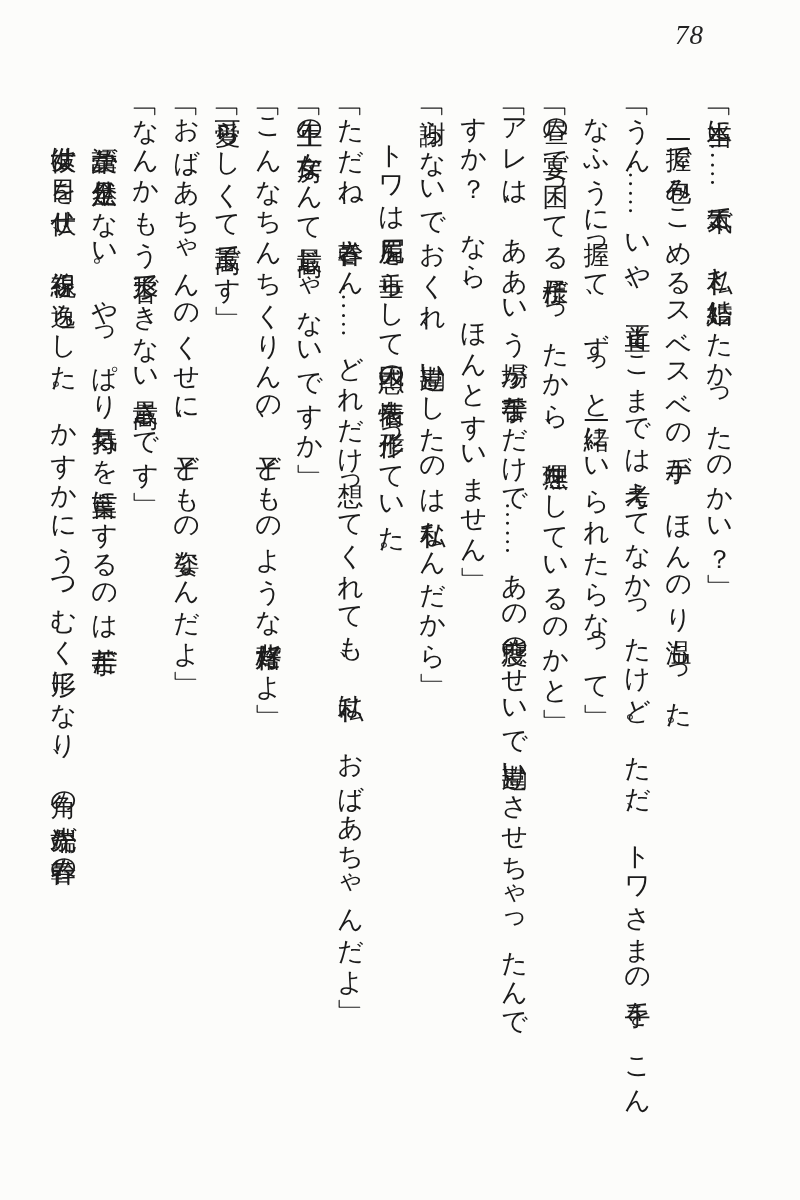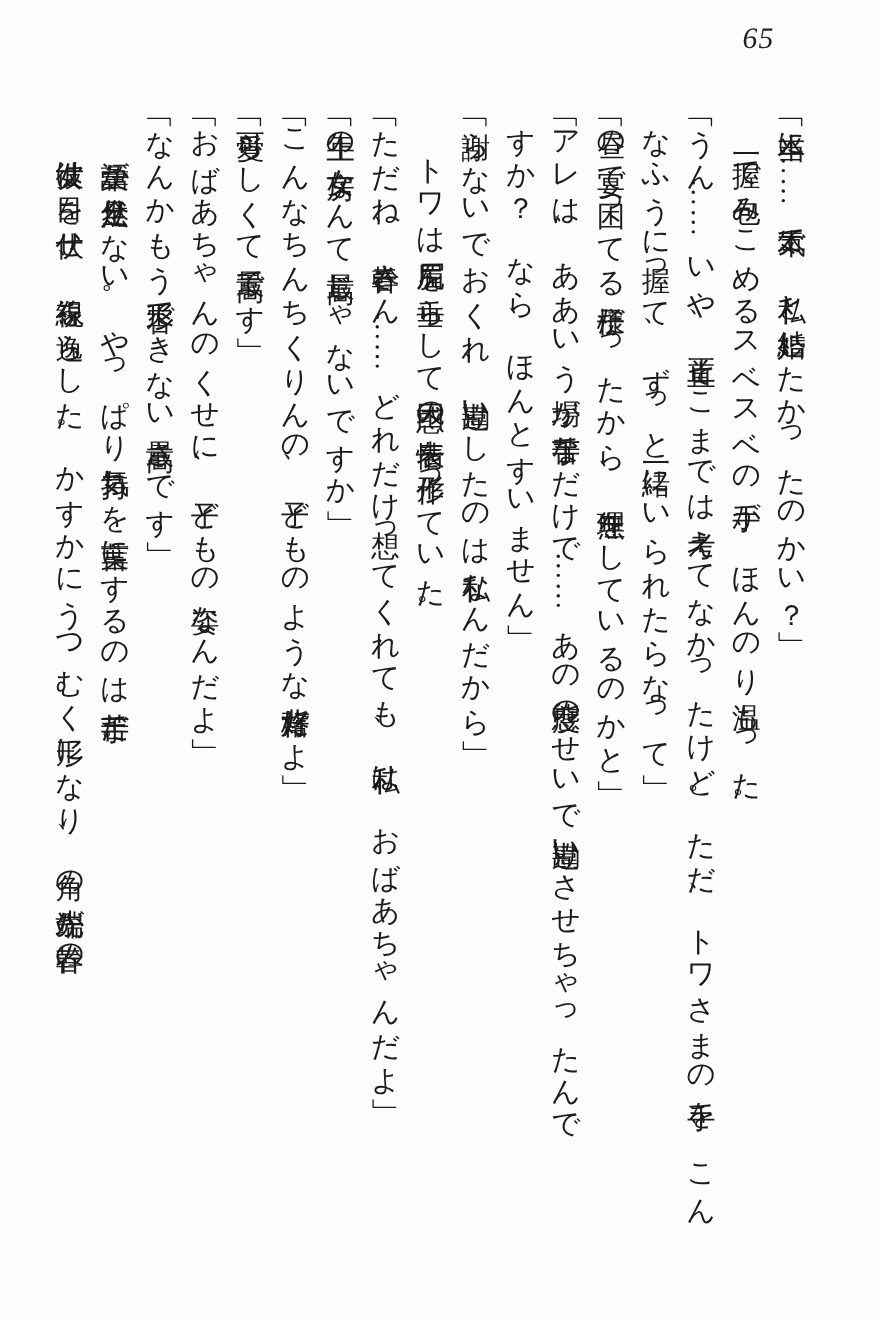--- a/index.html
+++ b/index.html
@@ -41,21 +41,21 @@
   .text-block p {
     margin: 0;
     padding: 0;
     white-space: nowrap;
   }
 </style>
 </head>
 <body>
 
 <div class="page">
-  <div class="page-number">65</div>
+  <div class="page-number">78</div>
 
   <div class="text-block">
     <p>「本当に……本気で、私と結婚したかったのかい？」</p>
     <p>　一握で包みこめるスベスベの手が、ほんのり温もった。</p>
     <p>「うん……いや、正直そこまでは考えてなかったけど。ただ、トワさまの手を、こん</p>
     <p>なふうに握って、ずっと一緒にいられたらなって」</p>
     <p>「昼の宴で困ってる様子だったから、無理をしているのかと」</p>
     <p>「アレは、ああいう場が苦手なだけで……あの態度のせいで勘違いさせちゃったんで</p>
     <p>すか？　なら、ほんとすいません」</p>
     <p>「謝らないでおくれ、勘違いしたのは私なんだから」</p>

